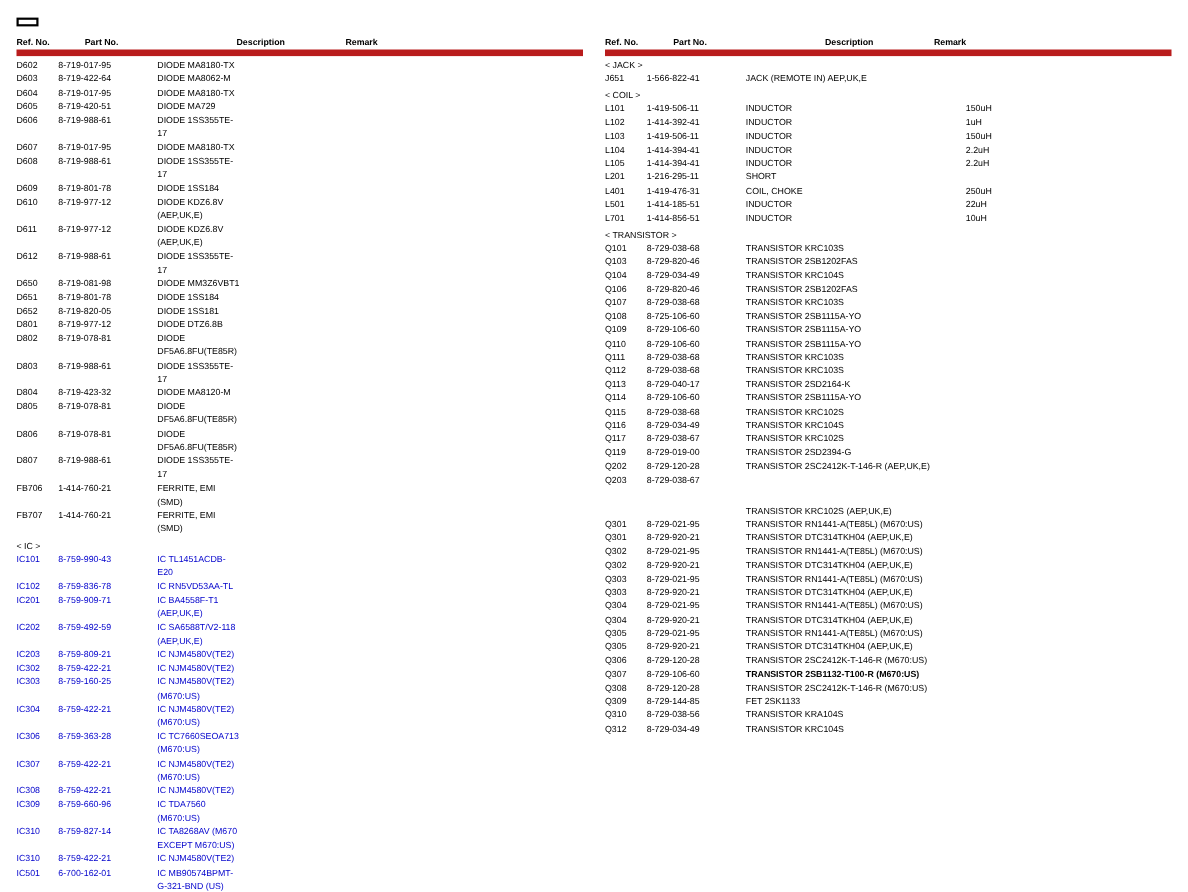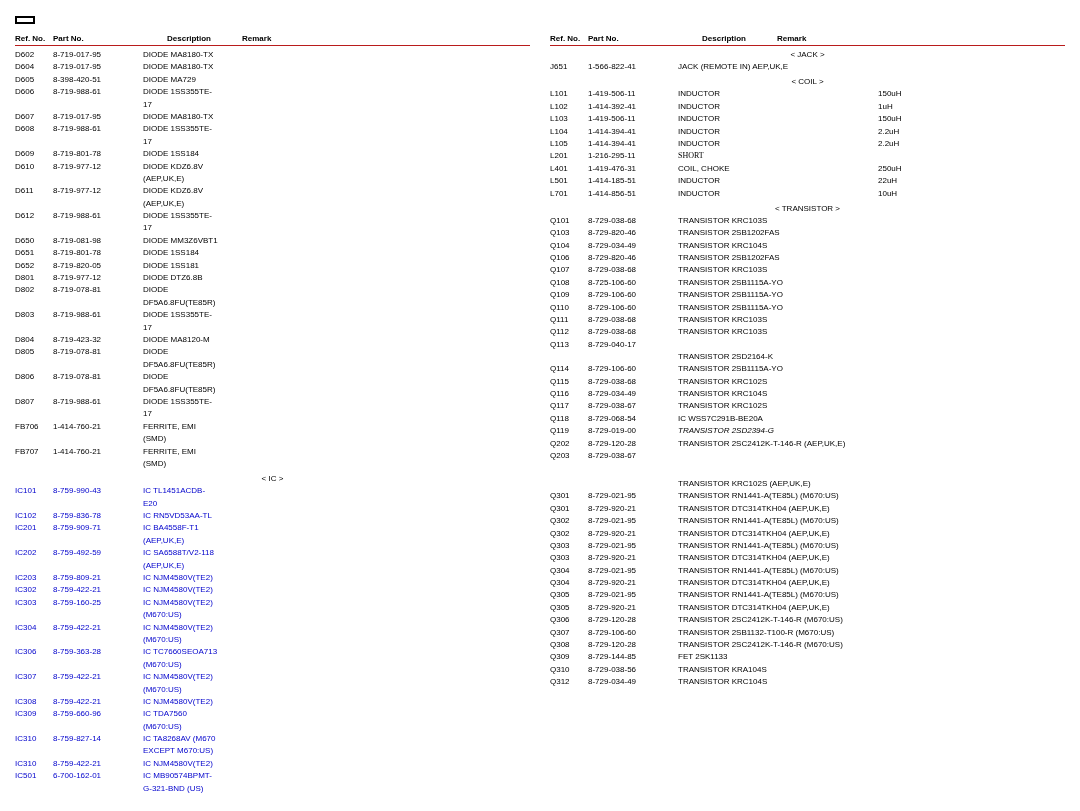--- a/index.html
+++ b/index.html
@@ -33,36 +33,37 @@
     }
     .content-area {
       display: flex;
       gap: 20px;
     }
     .column {
       flex: 1;
     }
     .header-row {
       display: flex;
-      border-bottom: 1px solid #b91c1c;
+      border-bottom: 6px solid #b91c1c;
       margin-bottom: 3px;
       padding-bottom: 2px;
+      gap: 24px;
     }
     .header-row span {
       font-size: 8px;
       font-weight: bold;
     }
     .col-ref { width: 38px; }
     .col-part { width: 114px; }
     .col-desc { width: 75px; }
     .col-remark { width: 80px; }
     .col-remark2 { flex: 1; }
 
     .section-header {
-      text-align: center;
+      text-align: left;
       font-size: 8px;
       margin: 4px 0 2px 0;
     }
     .parts-row {
       display: flex;
       line-height: 1.55;
       font-size: 8px;
     }
     .parts-row .ref { width: 38px; min-width: 38px; }
     .parts-row .part { width: 90px; min-width: 90px; }
@@ -94,28 +95,34 @@
       <span class="col-remark">Remark</span>
     </div>
     <div id="left-rows-container">
         <div class="parts-row">
           <span class="ref">D602</span>
           <span class="part">8-719-017-95</span>
           <span class="desc">DIODE  MA8180-TX</span>
           <span class="remark"></span>
         </div>
         <div class="parts-row">
+          <span class="ref">D603</span>
+          <span class="part">8-719-422-64</span>
+          <span class="desc">DIODE  MA8062-M</span>
+          <span class="remark"></span>
+        </div>
+        <div class="parts-row">
           <span class="ref">D604</span>
           <span class="part">8-719-017-95</span>
           <span class="desc">DIODE  MA8180-TX</span>
           <span class="remark"></span>
         </div>
         <div class="parts-row">
           <span class="ref">D605</span>
-          <span class="part">8-398-420-51</span>
+          <span class="part">8-719-420-51</span>
           <span class="desc">DIODE  MA729</span>
           <span class="remark"></span>
         </div>
         <div class="parts-row">
           <span class="ref">D606</span>
           <span class="part">8-719-988-61</span>
           <span class="desc">DIODE  1SS355TE-17</span>
           <span class="remark"></span>
         </div>
         <div class="parts-row">
@@ -416,21 +423,21 @@
         </div>
         <div class="parts-row">
           <span class="ref"></span>
           <span class="part"></span>
           <span class="desc" style="width:200px;min-width:200px;"></span>
           <span class="remark"></span>
         </div>
         <div class="parts-row">
           <span class="ref">L201</span>
           <span class="part">1-216-295-11</span>
-          <span class="desc" style="width:200px;min-width:200px;font-family:Liberation Serif, serif;">SHORT</span>
+          <span class="desc" style="width:200px;min-width:200px;">SHORT</span>
           <span class="remark"></span>
         </div>
         <div class="parts-row">
           <span class="ref">L401</span>
           <span class="part">1-419-476-31</span>
           <span class="desc" style="width:200px;min-width:200px;">COIL, CHOKE</span>
           <span class="remark">250uH</span>
         </div>
         <div class="parts-row">
           <span class="ref">L501</span>
@@ -513,21 +520,21 @@
         </div>
         <div class="parts-row">
           <span class="ref">Q112</span>
           <span class="part">8-729-038-68</span>
           <span class="desc" style="width:200px;min-width:200px;">TRANSISTOR  KRC103S</span>
           <span class="remark"></span>
         </div>
         <div class="parts-row">
           <span class="ref">Q113</span>
           <span class="part">8-729-040-17</span>
-          <span class="desc" style="width:200px;min-width:200px;margin-top:12px;">TRANSISTOR  2SD2164-K</span>
+          <span class="desc" style="width:200px;min-width:200px;">TRANSISTOR  2SD2164-K</span>
           <span class="remark"></span>
         </div>
         <div class="parts-row">
           <span class="ref">Q114</span>
           <span class="part">8-729-106-60</span>
           <span class="desc" style="width:200px;min-width:200px;">TRANSISTOR  2SB1115A-YO</span>
           <span class="remark"></span>
         </div>
         <div class="parts-row">
           <span class="ref">Q115</span>
@@ -547,29 +554,23 @@
           <span class="desc" style="width:200px;min-width:200px;"></span>
           <span class="remark"></span>
         </div>
         <div class="parts-row">
           <span class="ref">Q117</span>
           <span class="part">8-729-038-67</span>
           <span class="desc" style="width:200px;min-width:200px;">TRANSISTOR  KRC102S</span>
           <span class="remark"></span>
         </div>
         <div class="parts-row">
-          <span class="ref">Q118</span>
-          <span class="part">8-729-068-54</span>
-          <span class="desc" style="width:200px;min-width:200px;">IC  WSS7C291B-BE20A</span>
-          <span class="remark"></span>
-        </div>
-        <div class="parts-row">
           <span class="ref">Q119</span>
           <span class="part">8-729-019-00</span>
-          <span class="desc" style="width:200px;min-width:200px;font-style:italic;">TRANSISTOR  2SD2394-G</span>
+          <span class="desc" style="width:200px;min-width:200px;">TRANSISTOR  2SD2394-G</span>
           <span class="remark"></span>
         </div>
         <div class="parts-row">
           <span class="ref">Q202</span>
           <span class="part">8-729-120-28</span>
           <span class="desc" style="width:200px;min-width:200px;">TRANSISTOR  2SC2412K-T-146-R (AEP,UK,E)</span>
           <span class="remark"></span>
         </div>
         <div class="parts-row">
           <span class="ref"></span>
@@ -657,21 +658,21 @@
         </div>
         <div class="parts-row">
           <span class="ref">Q306</span>
           <span class="part">8-729-120-28</span>
           <span class="desc" style="width:200px;min-width:200px;">TRANSISTOR  2SC2412K-T-146-R (M670:US)</span>
           <span class="remark"></span>
         </div>
         <div class="parts-row">
           <span class="ref">Q307</span>
           <span class="part">8-729-106-60</span>
-          <span class="desc" style="width:200px;min-width:200px;">TRANSISTOR  2SB1132-T100-R (M670:US)</span>
+          <span class="desc" style="width:200px;min-width:200px;font-weight:bold;">TRANSISTOR  2SB1132-T100-R (M670:US)</span>
           <span class="remark"></span>
         </div>
         <div class="parts-row">
           <span class="ref">Q308</span>
           <span class="part">8-729-120-28</span>
           <span class="desc" style="width:200px;min-width:200px;">TRANSISTOR  2SC2412K-T-146-R (M670:US)</span>
           <span class="remark"></span>
         </div>
         <div class="parts-row">
           <span class="ref">Q309</span>

